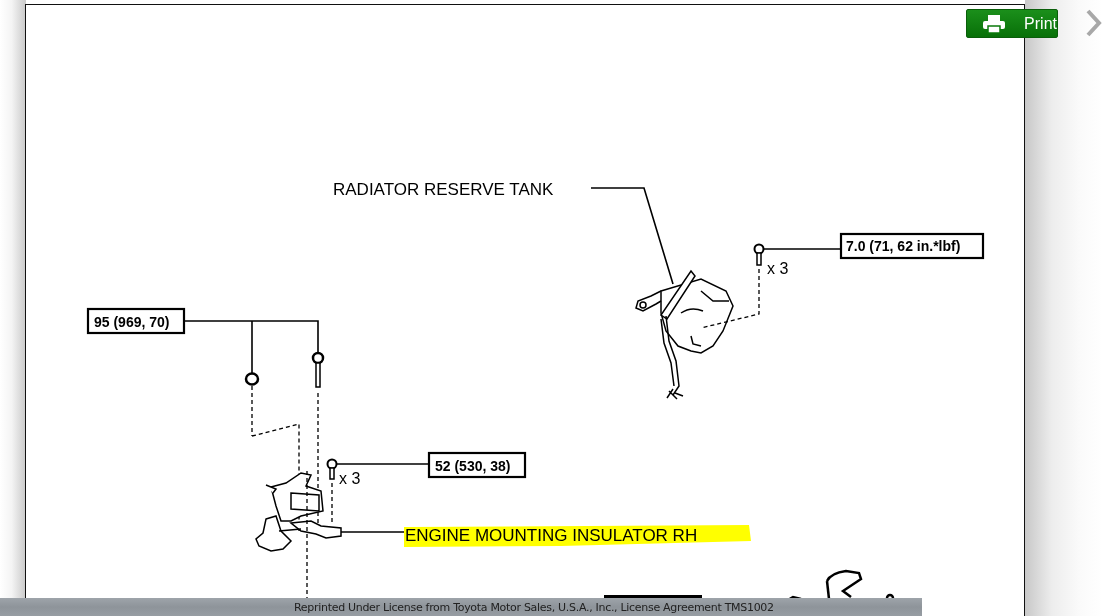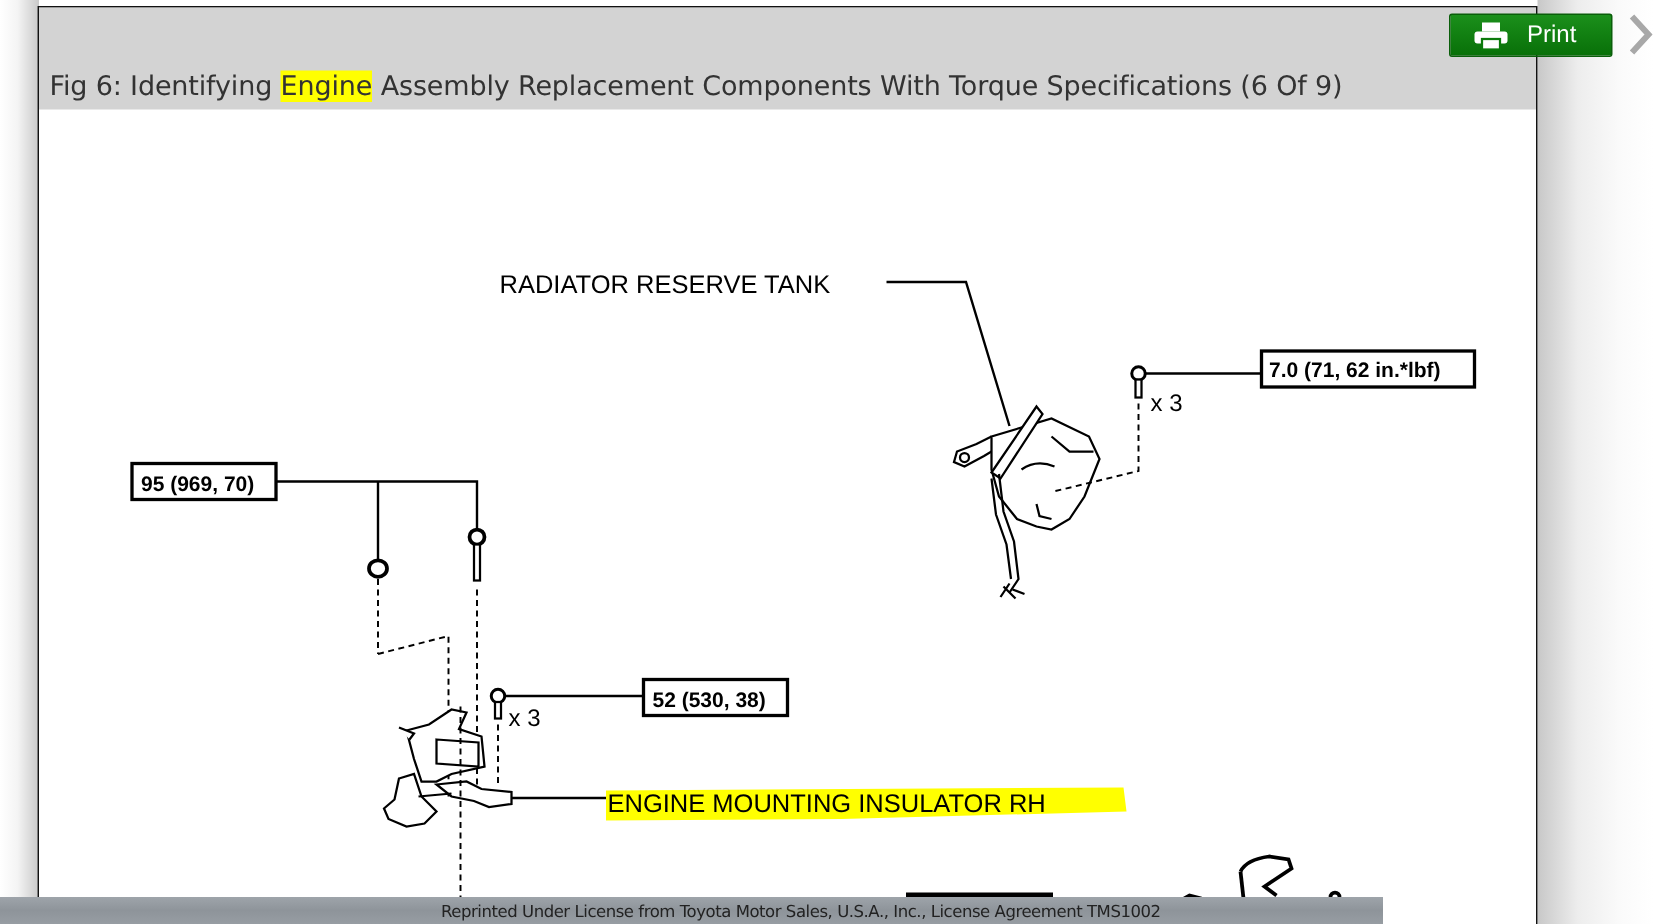--- a/index.html
+++ b/index.html
@@ -23,25 +23,25 @@
   .modal-header {
     position: absolute; left: 0; top: 0; width: 998px; height: 68px;
     background: #d3d3d3;
   }
   .modal-title {
     position: absolute; left: 7px; top: 42px;
     font-size: 18px; color: #333; white-space: nowrap; letter-spacing: -0.1px;
   }
   .hl { background: #ffff00; }
   .print-btn {
-    position: absolute; left: 966px; top: 9px; width: 109px; height: 29px;
+    position: absolute; left: 966px; top: 9px; width: 92px; height: 29px;
     background: linear-gradient(#1b8f1b, #087008);
     border: 1px solid #0a5e0a; border-radius: 2px; box-sizing: border-box;
     color: #fff; font-size: 15px; display: flex; align-items: center;
-    cursor: pointer; z-index: 5;
+    cursor: pointer; z-index: 5; justify-content: space-between;
   }
   .print-btn .ic { margin-left: 15px; width: 26px; height: 22px; display:flex; align-items:center; }
   .print-btn .lbl { margin-left: 10px; font-family: "Liberation Sans", sans-serif; font-size: 16px; }
   .next-arrow {
     position: absolute; left: 1085px; top: 8px; width: 17px; height: 30px; cursor: pointer; z-index: 5;
   }
   .diagram { position: absolute; left: 0; top: 0; }
   .lbl-text { font-family: "Liberation Sans", sans-serif; }
   .footer {
     position: absolute; left: 0; top: 598px; width: 922px; height: 18px;
@@ -54,25 +54,20 @@
     font-family: "DejaVu Sans", sans-serif; letter-spacing: -0.3px;
   }
 </style>
 </head>
 <body>
 
 <div class="left-shade"></div>
 <div class="right-shade"></div>
 
 <div class="modal">
-  <div class="modal-header">
-    <div class="modal-title">
-      <span>Fig 6: Identifying </span><span class="hl">Engine</span><span> Assembly Replacement Components With Torque Specifications (6 Of 9)</span>
-    </div>
-  </div>
 
   <svg class="diagram" width="998" height="620" viewBox="25 4 998 620" xmlns="http://www.w3.org/2000/svg">
 
     <text class="lbl-text" x="332" y="194" font-size="17" fill="#000">RADIATOR RESERVE TANK</text>
     <polyline points="590,187 643,187 672,283" fill="none" stroke="#000" stroke-width="1.6"></polyline>
 
     <g fill="none" stroke="#000" stroke-width="1.5">
       <path d="M660,290 L700,278 L725,290 L732,305 L722,330 L712,345 L700,352 L690,350 L677,345 L665,330 L660,312 Z" fill="#fff"></path>
       <path d="M660,290 L650,295 L637,300 L635,307 L642,310 L655,303 L660,300"></path>
       <circle cx="642" cy="304" r="3"></circle>

